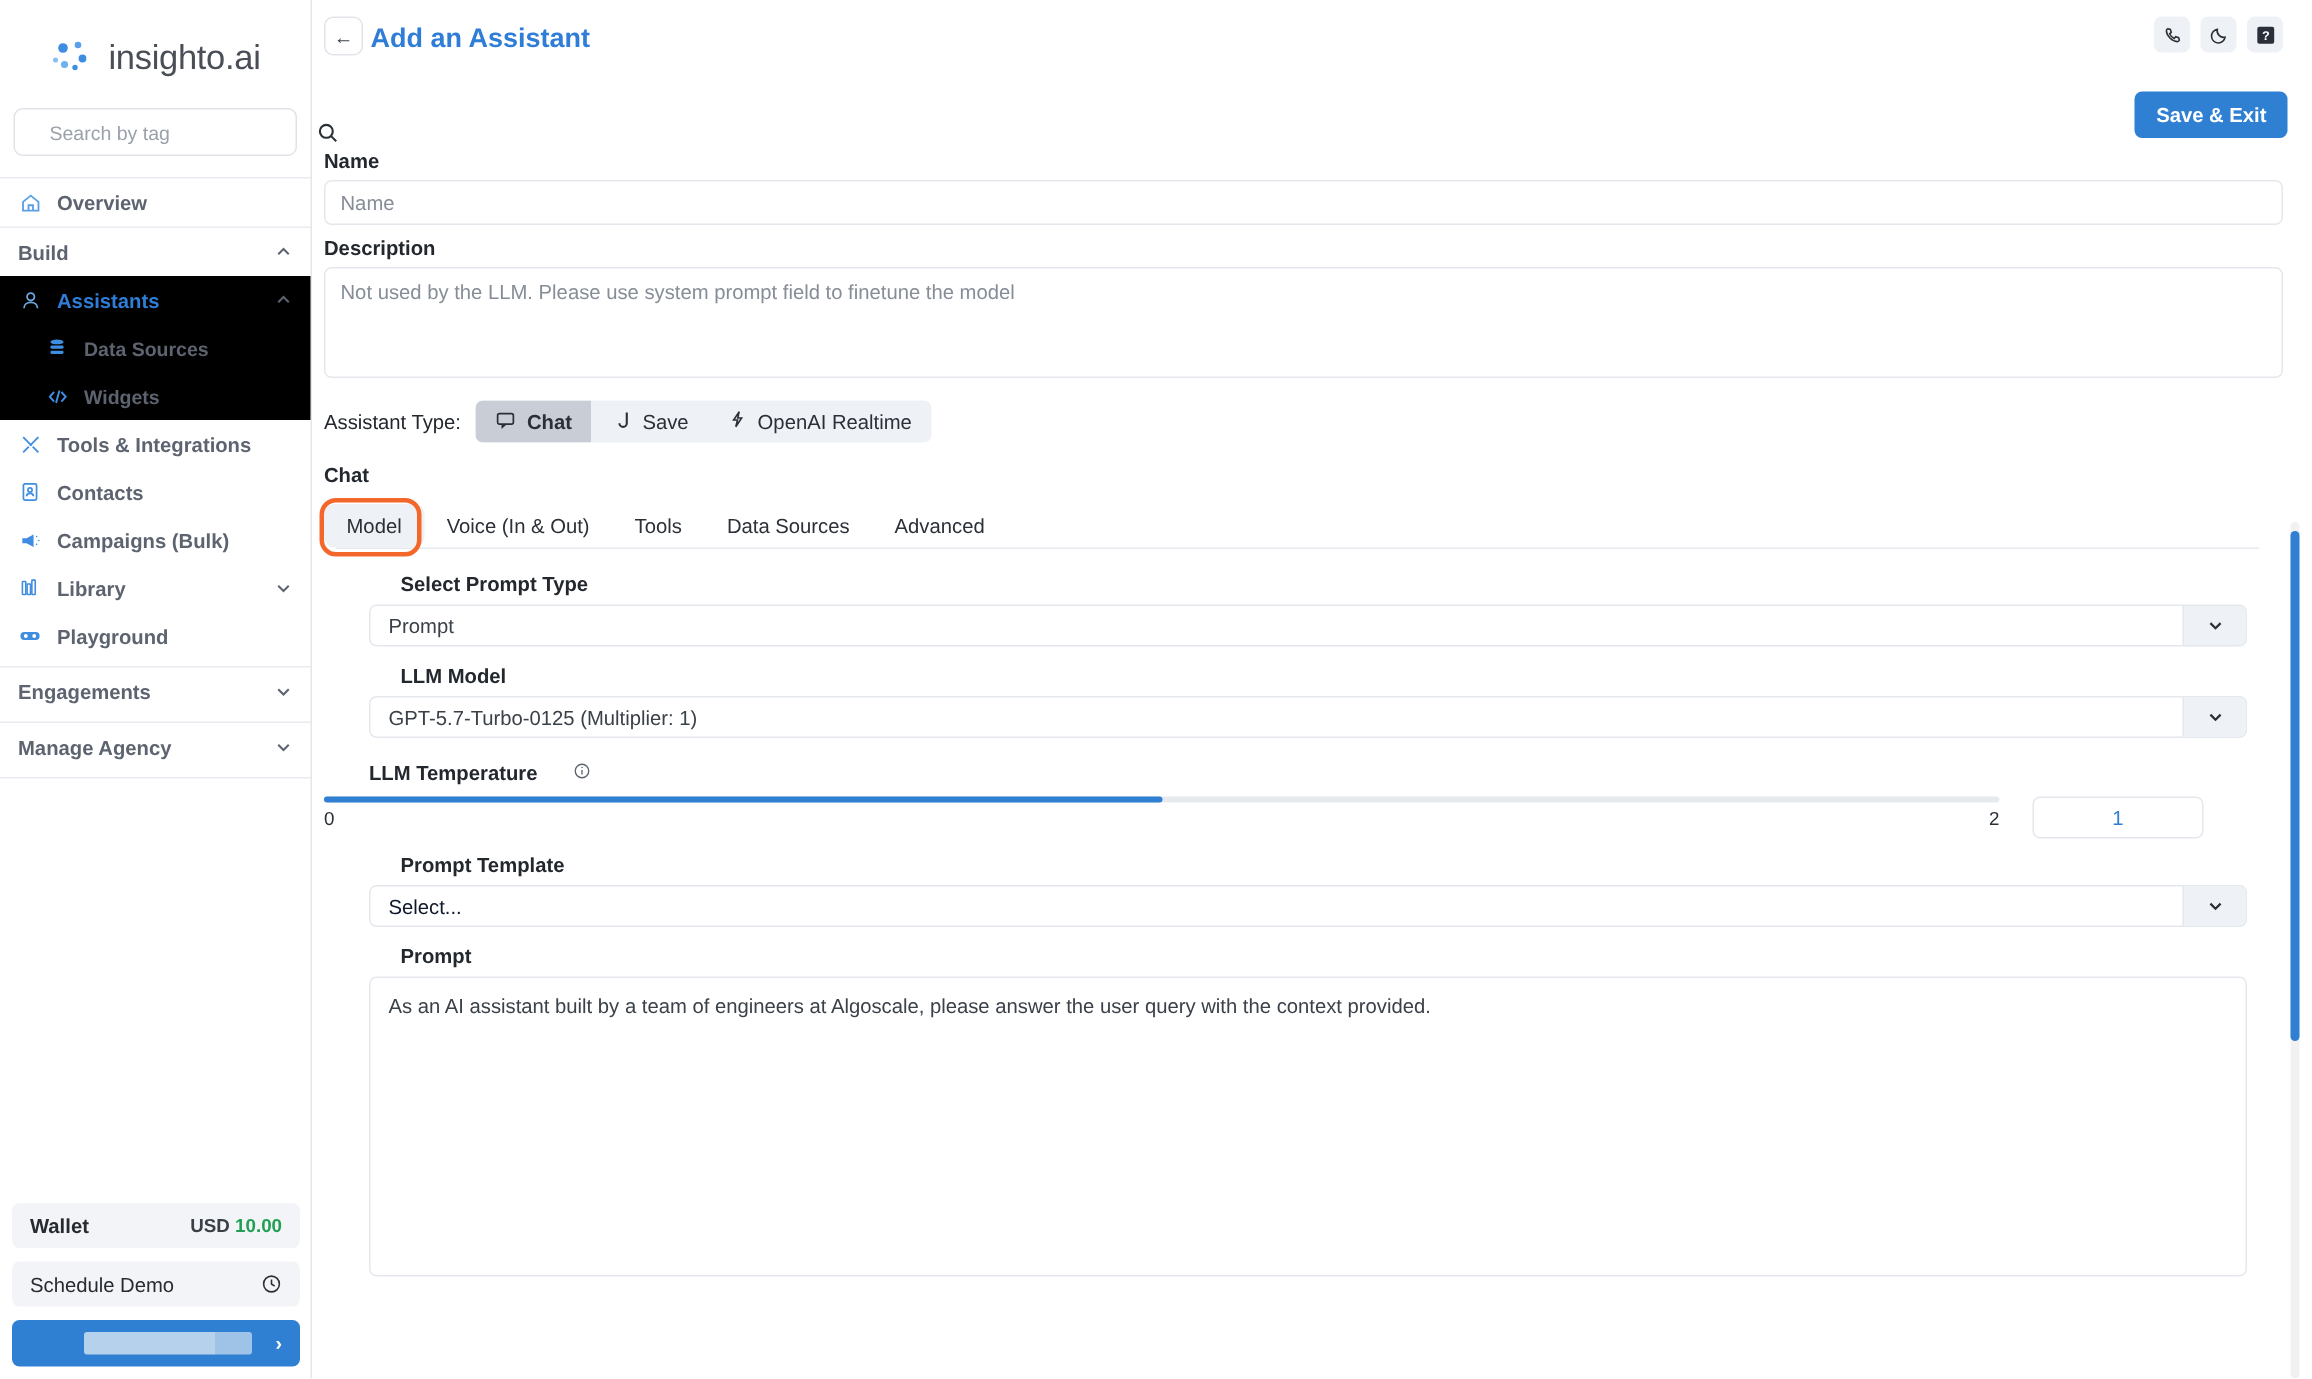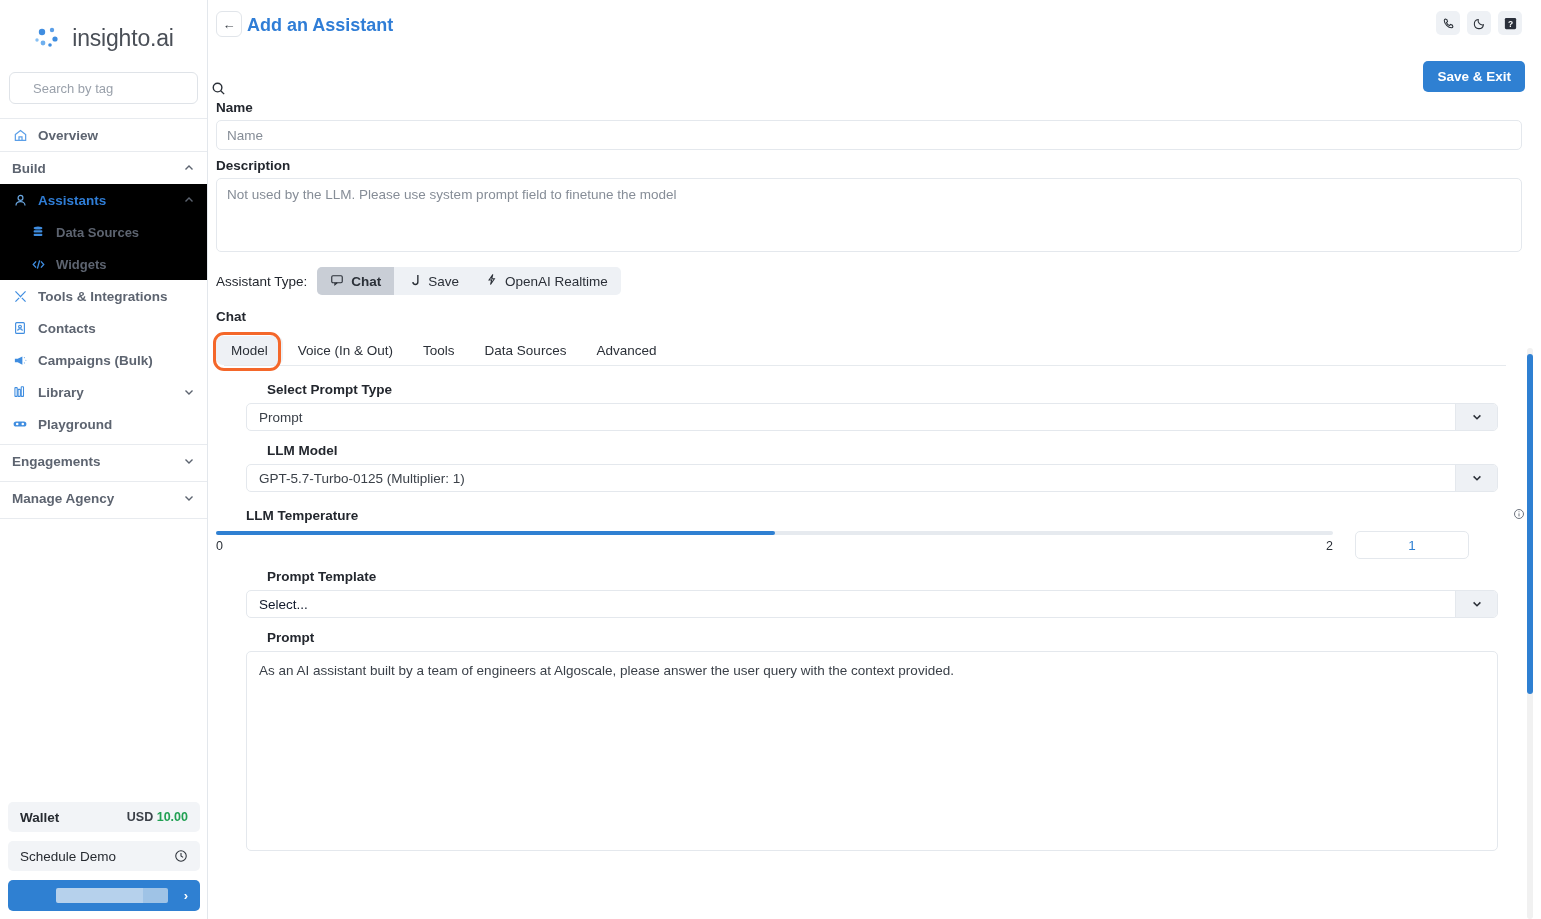--- a/index.html
+++ b/index.html
@@ -162,21 +162,21 @@
     width: 1252px; height: 28px; border: 1px solid #e4e8ed; border-radius: 5px;
     display: flex; align-items: center; background: #fff; overflow: hidden;
   }
   .select-val { flex: 1; padding: 0 12px; font-size: 13.5px; color: #3b4149; }
   .select-val.ph { color: #0f172a; }
   .select-caret {
     width: 42px; height: 28px; background: #eef1f5; border-left: 1px solid #e4e8ed;
     display: flex; align-items: center; justify-content: center; cursor: pointer;
   }
 
-  .slider-label-row { display: flex; align-items: center; gap: 24px; margin-top: 16px; justify-content: space-between; }
+  .slider-label-row { display: flex; align-items: center; gap: 24px; margin-top: 16px; }
   .slider-row { display: flex; align-items: flex-start; margin-top: 8px; }
   .slider-col { width: 1117px; position: relative; margin-left: -30px; padding-left: 0; }
   .slider-track {
     height: 4px; background: #e6eaef; border-radius: 2px; position: relative; margin-left:0;
   }
   .slider-fill { position: absolute; left: 0; top: 0; height: 4px; width: 50%; background: #2f80d2; border-radius: 2px; }
   .slider-ends { display: flex; justify-content: space-between; margin-top: 4px; font-size: 12.5px; color: #2b3038; }
   .slider-num {
     margin-left: 22px; width: 114px; height: 28px; border: 1px solid #e4e8ed;
     border-radius: 5px; text-align: center; font-size: 13.5px; color: #2f80d2;

